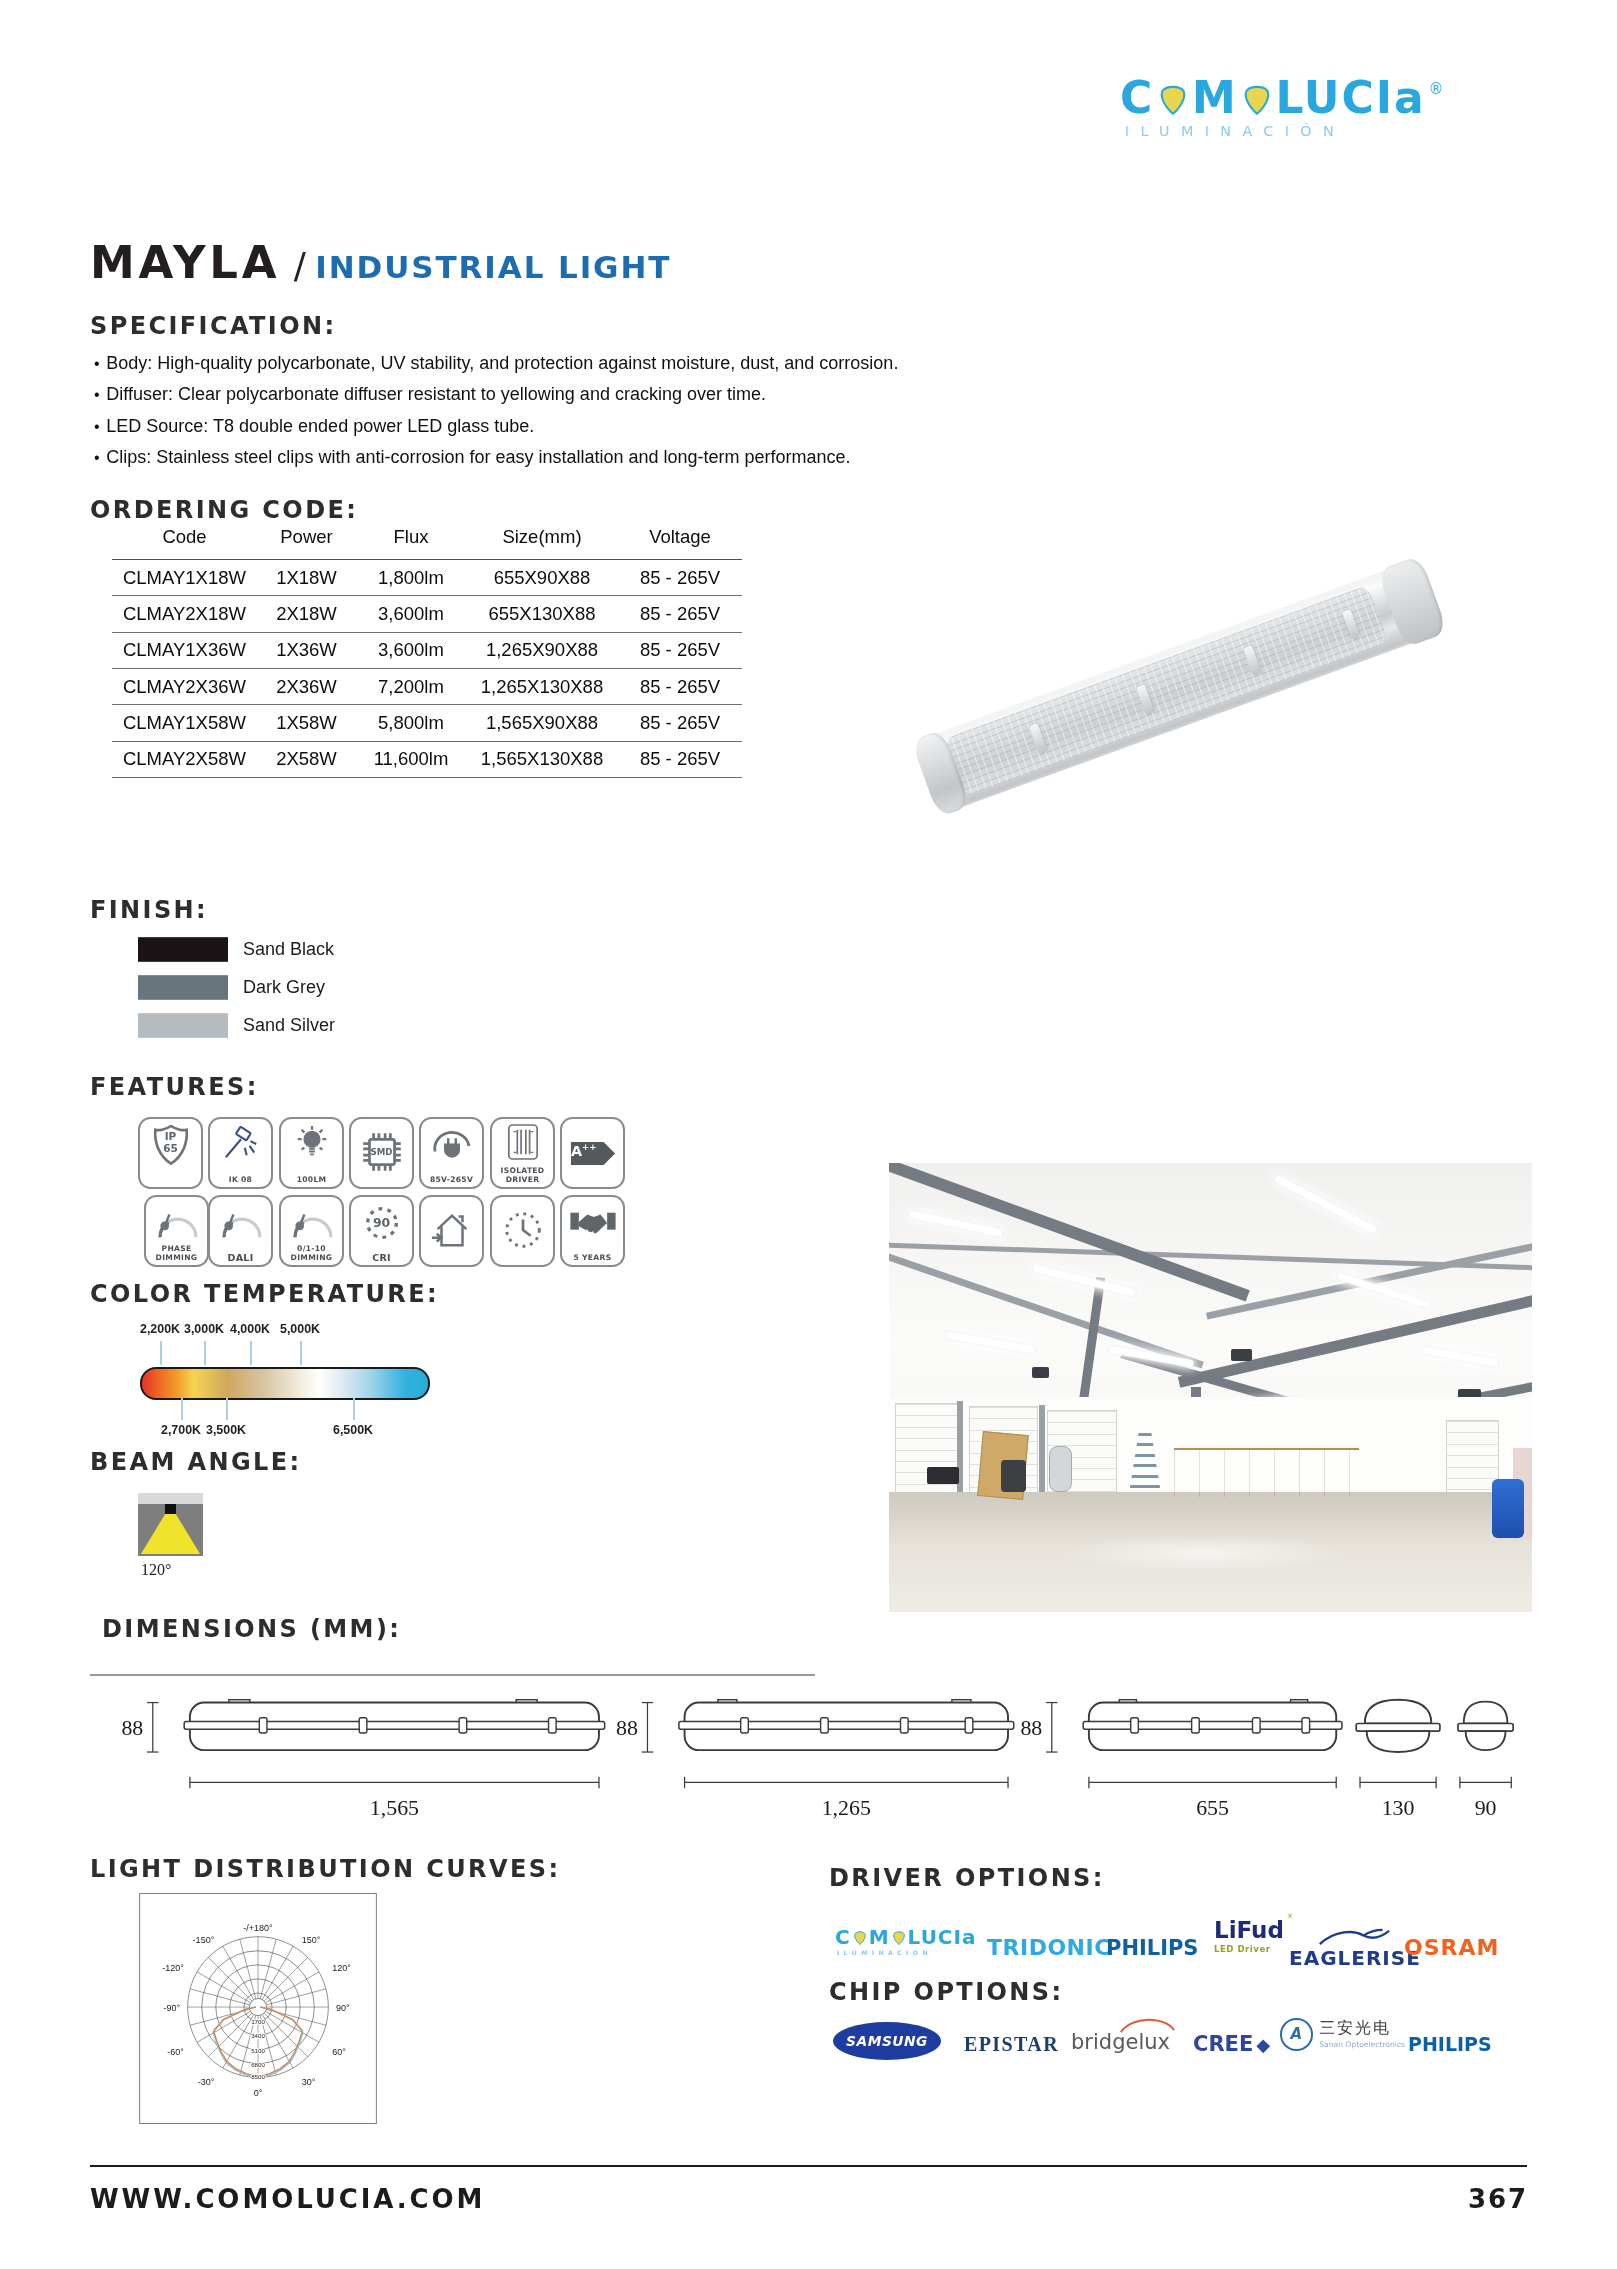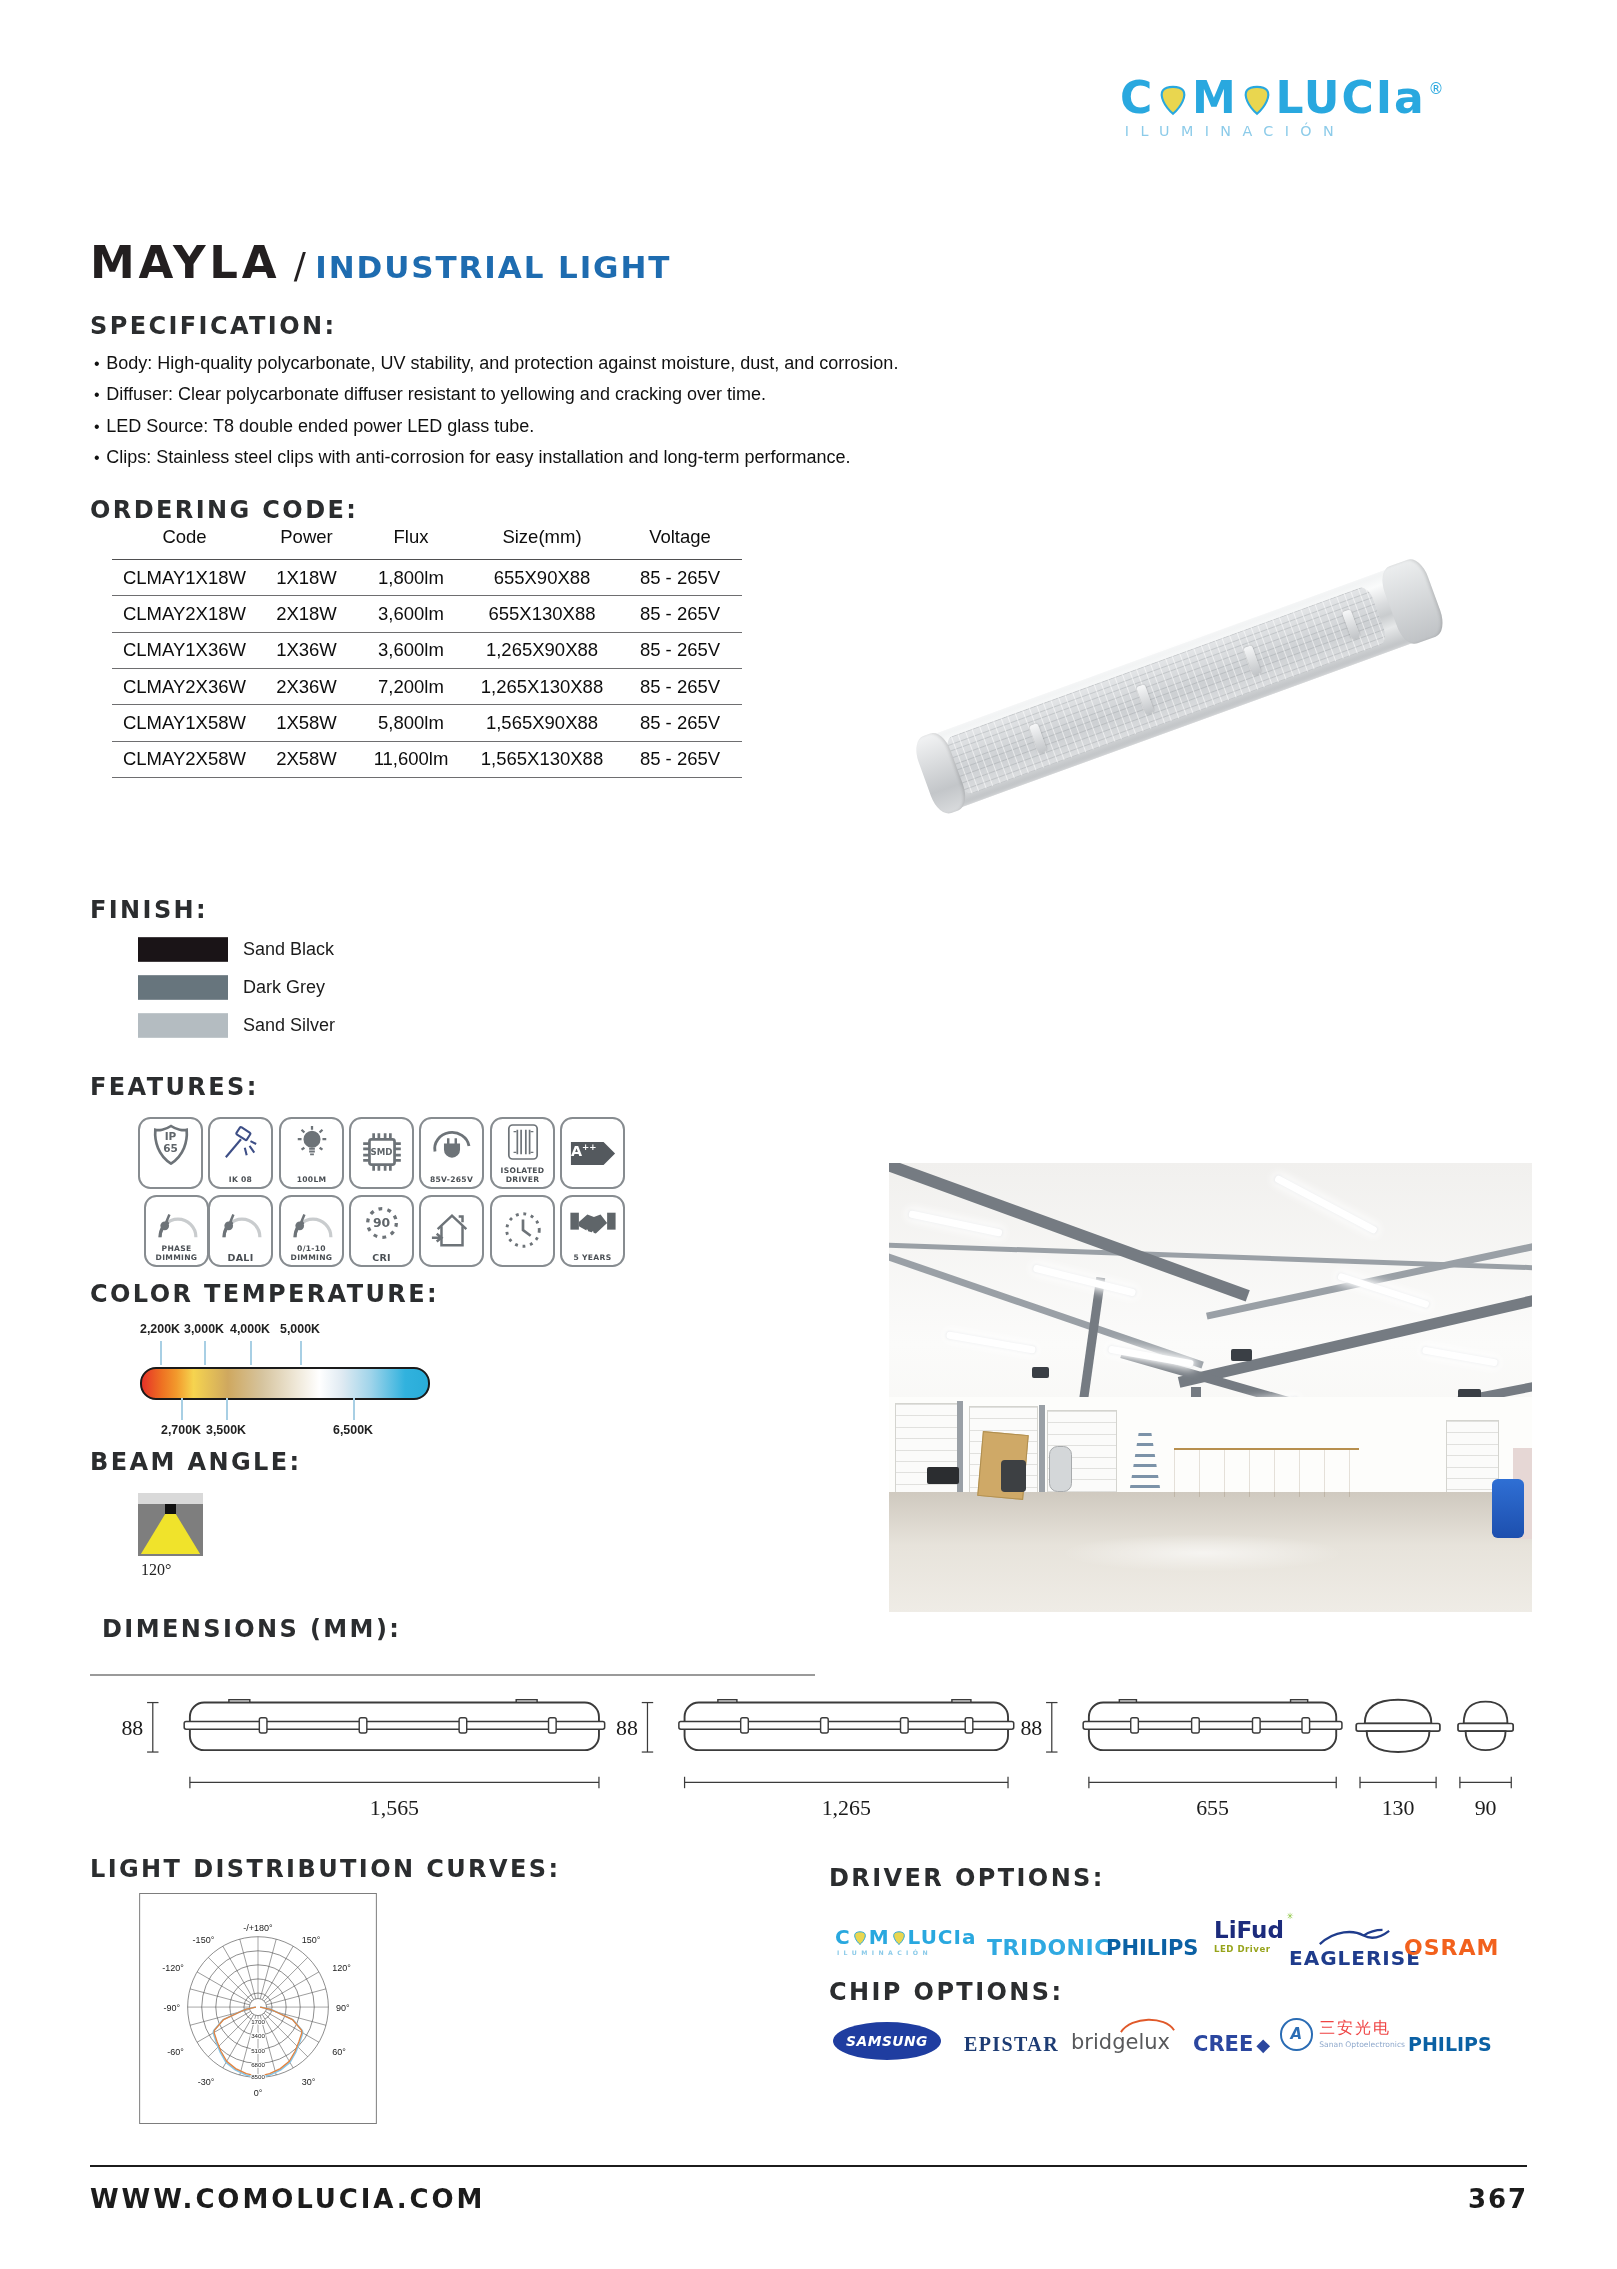--- a/index.html
+++ b/index.html
@@ -679,21 +679,21 @@
   <div class="blogo" style="left:1193px;top:2032px;font-size:21px;font-weight:900;color:#2b479f;display:flex;align-items:center;">
     <span>CREE</span>
     <span style="font-size:18px;margin-left:2.9px;">◆</span>
   </div>
   <div class="blogo" style="left:1280px;top:2018px;display:flex;align-items:flex-start;">
     <div class="sanan-a">
         <span>A</span>
       </div>
     <div style="margin-left:6.7px;">
       <div style="font-size:16px;color:#2f6db5;letter-spacing:1.9px;font-family:'DejaVu Sans',sans-serif;"></div>
-      <div style="font-size:16px;color:#ef4444;letter-spacing:1.9px;">三安光电</div>
+      <div style="font-size:16px;color:#404040;letter-spacing:1.9px;">三安光电</div>
       <div style="font-size:7.6px;color:#8fa9cc;margin-top:1px;">Sanan Optoelectronics</div>
     </div>
   </div>
   <div class="blogo" style="left:1408px;top:2033px;font-size:19px;font-weight:700;color:#0b61a4;">PHILIPS</div>
 
   <div class="footer-rule"></div>
   <div class="f-site">WWW.COMOLUCIA.COM</div>
   <div class="f-page">367</div>
 
 </div>

